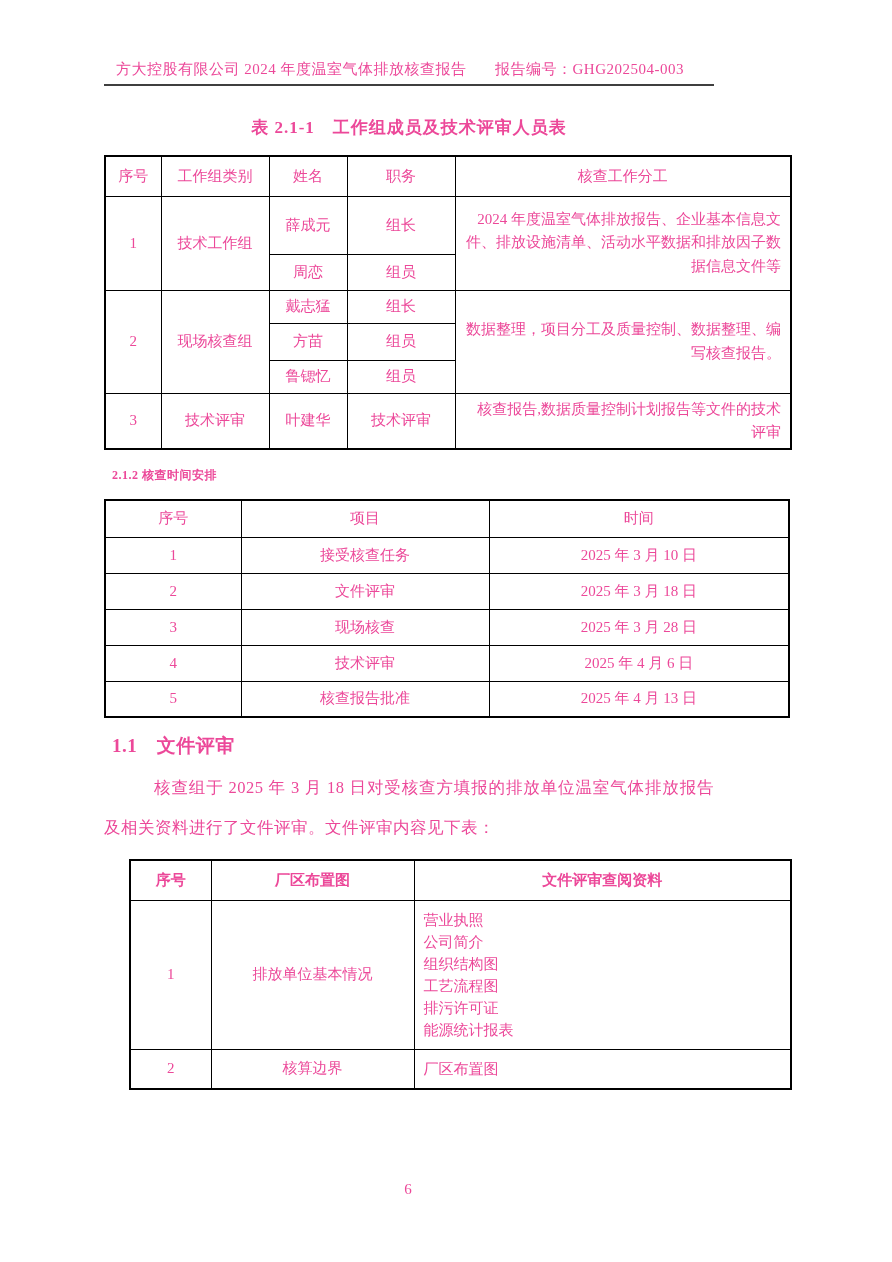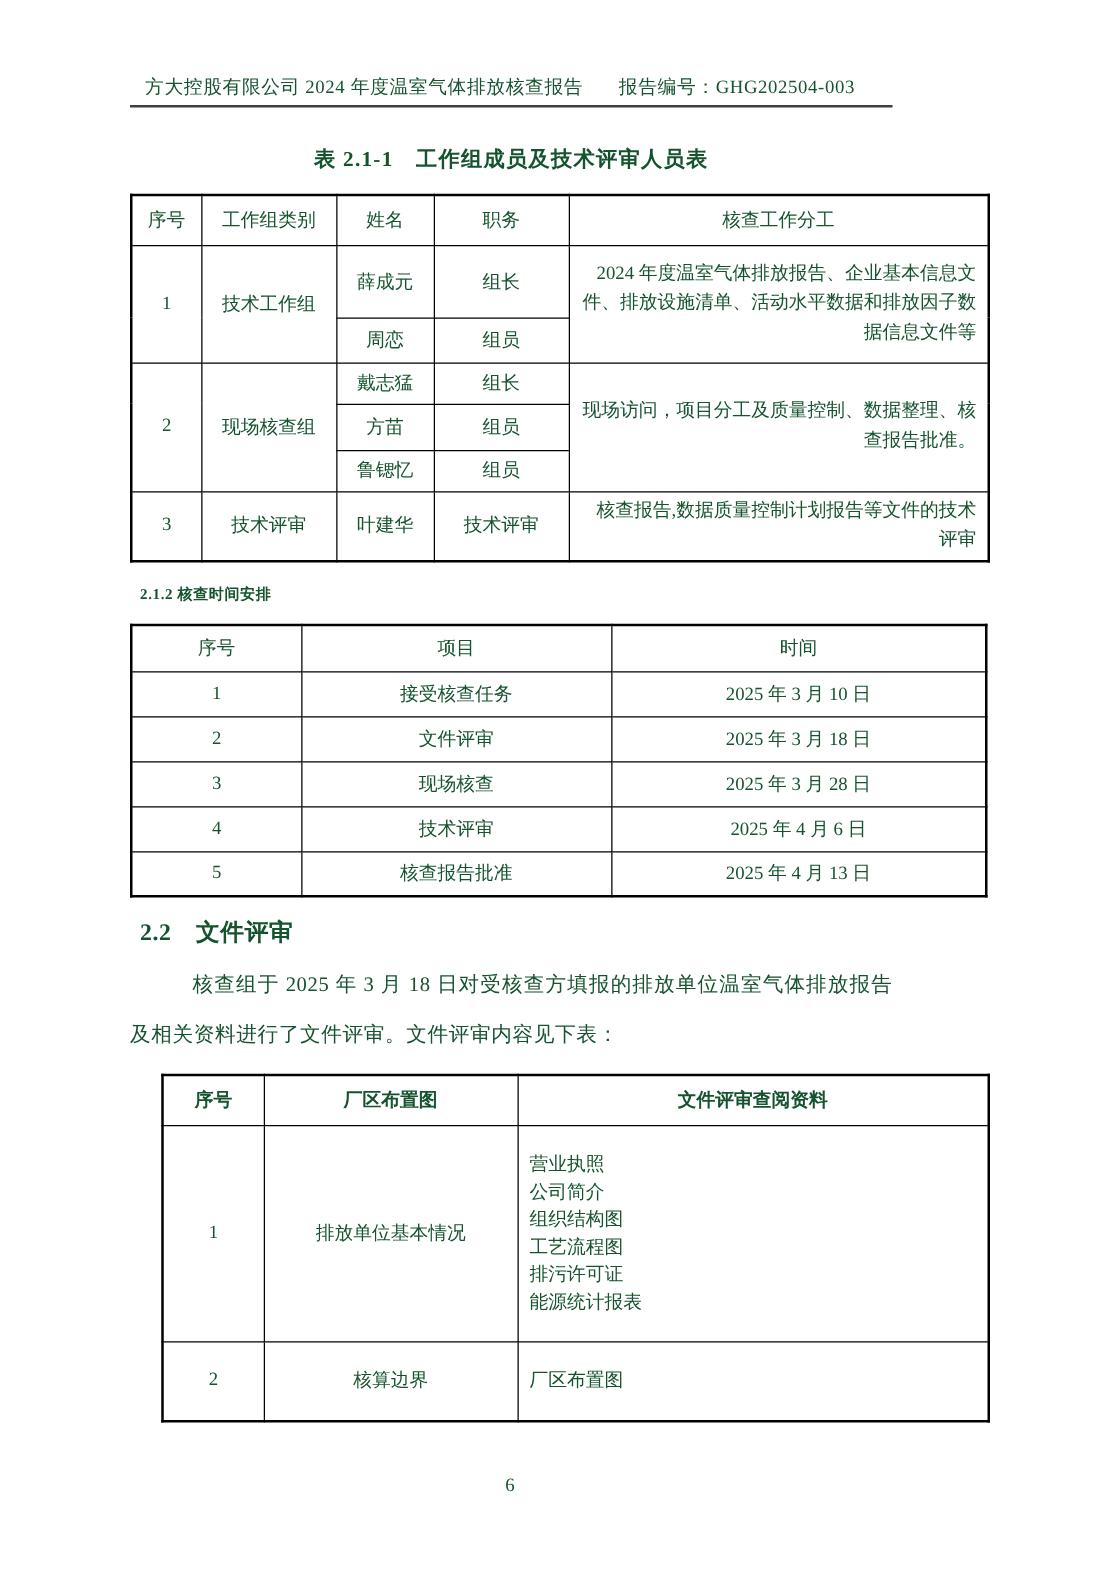--- a/index.html
+++ b/index.html
@@ -1,21 +1,21 @@
 <!DOCTYPE html>
 <html><head>
 <meta charset="utf-8">
 <style>
   html,body { margin:0; padding:0; background:#ffffff; }
   .page {
     position:relative;
     width:816px; height:1262px;
     background:#ffffff;
     font-family:"Liberation Serif","DejaVu Serif",serif;
-    color:#14532d;
+    color:#ec4899;
     box-sizing:border-box;
     overflow:hidden;
   }
   .content { padding:60px 102px 0 104px; }
 
   
   .doc-header {
     display:flex; justify-content:space-between; align-items:flex-end;
     font-size:15px; letter-spacing:0.5px;
     padding:0 30px 5px 12px;
@@ -44,21 +44,21 @@
 
   .tbl2 { width:684px; margin-top:15px; }
 
   .para {
     font-size:16.5px; line-height:40px; text-align:justify;
     text-indent:50px; margin-top:9px; letter-spacing:0.5px;
   }
 
   .tbl3 { width:661px; margin-top:11px; margin-left:25px; }
   .tbl3 th { font-weight:bold; }
-  .tbl3 .materials { text-align:left; vertical-align:middle; padding:20px 9px; }
+  .tbl3 .materials { text-align:left; vertical-align:middle; padding:8px 9px; }
   .tbl3 .materials div { line-height:22px; }
   .tbl3 .content-cell { text-align:center; }
 
   .page-footer {
     position:absolute; bottom:64px; left:0; right:0;
     text-align:center; font-size:15px;
   }
 </style>
 </head>
 <body>
@@ -98,21 +98,21 @@
       </tr>
       <tr style="height:36px">
         <td>周恋</td>
         <td>组员</td>
       </tr>
       <tr style="height:33px">
         <td rowspan="3">2</td>
         <td rowspan="3">现场核查组</td>
         <td>戴志猛</td>
         <td>组长</td>
-        <td rowspan="3" class="duty">现场访问，项目分工及质量控制、数据整理、核查报告批准。</td>
+        <td rowspan="3" class="duty">数据整理，项目分工及质量控制、数据整理、编写核查报告。</td>
       </tr>
       <tr style="height:37px">
         <td>方苗</td>
         <td>组员</td>
       </tr>
       <tr style="height:33px">
         <td>鲁锶忆</td>
         <td>组员</td>
       </tr>
       <tr style="height:47px">
@@ -161,21 +161,21 @@
         <td>2025 年 4 月 6 日</td>
       </tr>
       <tr style="height:36px">
         <td>5</td>
         <td>核查报告批准</td>
         <td>2025 年 4 月 13 日</td>
       </tr>
     </tbody>
       </table>
 
-    <div class="sec-heading sec-22">2.2　文件评审</div>
+    <div class="sec-heading sec-22">1.1　文件评审</div>
 
     <div class="para">核查组于 2025 年 3 月 18 日对受核查方填报的排放单位温室气体排放报告及相关资料进行了文件评审。文件评审内容见下表：</div>
 
 
     <table class="tbl3">
       <colgroup>
         <col style="width:81px">
           <col style="width:203px">
           <col style="width:377px">
       </colgroup>

